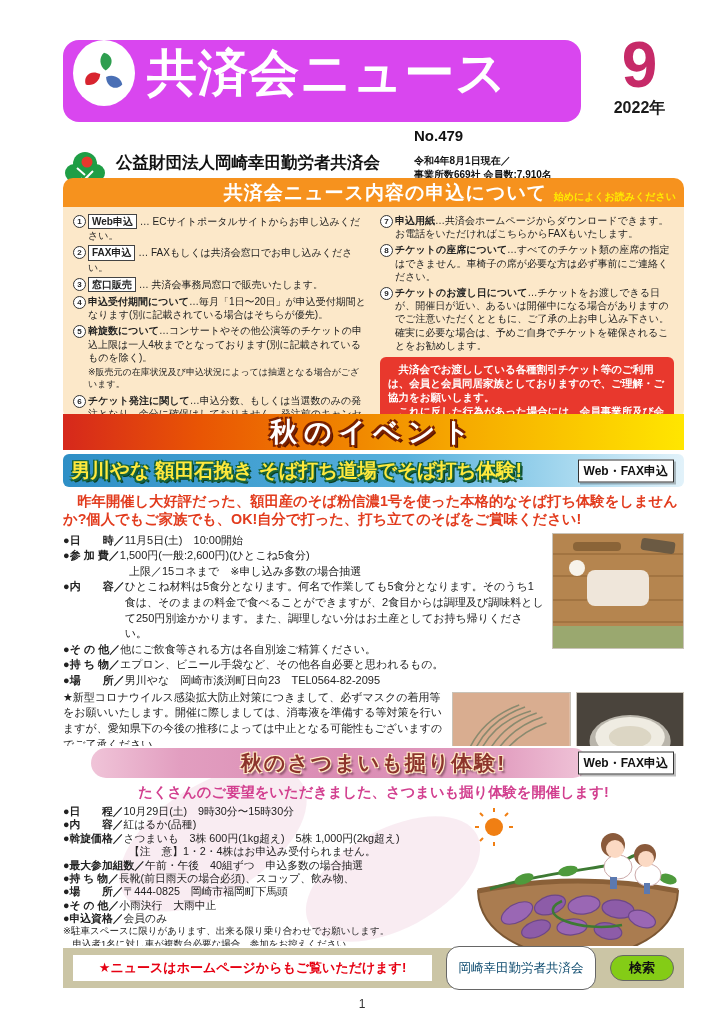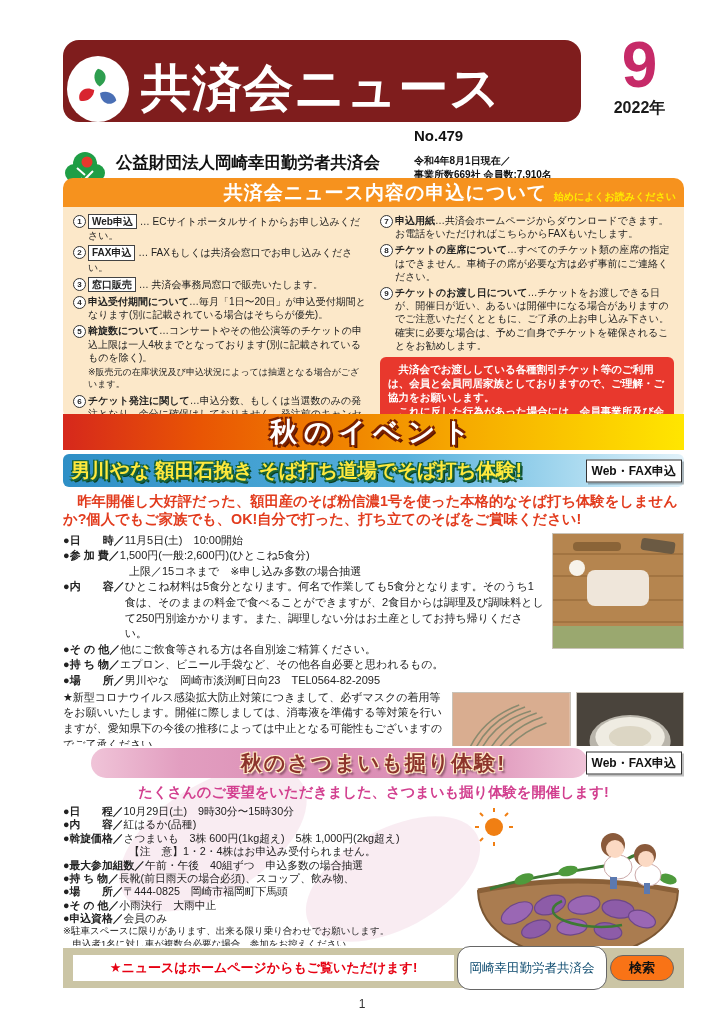--- a/index.html
+++ b/index.html
@@ -1,20 +1,20 @@
 <!DOCTYPE html>
 <html><head>
 <meta charset="utf-8">
 <style>
   html,body{margin:0;padding:0;background:#9a9a9a;}
   .page{position:relative;width:724px;height:1024px;margin:0 auto;background:#ffffff;overflow:hidden;
         font-family:"Liberation Sans","DejaVu Sans",sans-serif;color:#222;}
   
-  .masthead{position:absolute;left:63px;top:40px;width:518px;height:82px;background:#7f1d1d;
-            border-radius:16px;display:flex;align-items:flex-end;gap:12px;padding-left:4px;box-sizing:border-box;}
+  .masthead{position:absolute;left:63px;top:40px;width:518px;height:82px;background:#d946ef;
+            border-radius:16px;display:flex;align-items:flex-start;gap:12px;padding-left:10px;box-sizing:border-box;}
   .m-logo{width:62px;height:66px;background:#fff;border-radius:50%;flex:none;display:flex;align-items:center;justify-content:center;}
   .m-title{color:#fff;font-size:50px;font-weight:900;white-space:nowrap;letter-spacing:1px;}
   .issue{position:absolute;left:592px;top:33px;width:95px;text-align:center;}
   .issue-month{font-size:64px;line-height:1;font-weight:900;color:#c62a68;}
   .issue-year{font-size:16px;font-weight:bold;color:#1a1a1a;margin-top:1px;}
   
   .pubrow{position:absolute;left:63px;top:127px;width:621px;display:flex;gap:9px;align-items:flex-end;}
   .tree{width:44px;height:46px;flex:none;}
   .pub-left{flex:1;min-width:0;}
   .org{font-size:16.5px;font-weight:bold;color:#111;white-space:nowrap;}
@@ -45,21 +45,21 @@
           background:linear-gradient(90deg,#d6281c,#e95504 22%,#f08300 45%,#f6ab00 65%,#ffe600 100%);
           display:flex;align-items:center;justify-content:center;}
   .banner-title{font-size:27px;font-weight:900;color:#fff;letter-spacing:7px;
       text-shadow:-2px -2px 0 #7a2000,2px -2px 0 #7a2000,-2px 2px 0 #7a2000,2px 2px 0 #7a2000,3px 3px 0 #551600;}
   
   .event1{position:absolute;left:63px;top:454px;width:621px;height:292px;overflow:hidden;}
   .e1-band{height:33px;border-radius:6px;position:relative;display:flex;align-items:center;padding-left:8px;
            background:linear-gradient(90deg,#2e8fc6,#56b0dc 55%,#a8d9ef 82%,#e2f2fa);}
   .e1-title{font-size:19.5px;font-weight:900;color:#ffe93c;white-space:nowrap;
       text-shadow:-1.5px -1.5px 0 #16623a,1.5px -1.5px 0 #16623a,-1.5px 1.5px 0 #16623a,1.5px 1.5px 0 #16623a,2.5px 2.5px 0 #0c3f22;}
-  .badge{position:absolute;right:2px;top:50%;transform:translateY(-50%);background:#fff;border:1.5px solid #333;
+  .badge{position:absolute;right:10px;top:50%;transform:translateY(-50%);background:#fff;border:1.5px solid #333;
          font-size:12px;font-weight:bold;padding:2px 5px;box-shadow:2px 2px 0 rgba(0,0,0,.25);white-space:nowrap;color:#111;}
   .e1-intro{color:#e23c1e;font-weight:bold;font-size:14.3px;line-height:1.28;margin:5px 0 4px;text-indent:1em;}
   .details{font-size:11px;line-height:1.42;color:#222;}
   .ph-top{float:right;width:132px;height:116px;margin:0 0 5px 8px;}
   .ph-row{float:right;clear:right;width:232px;height:97px;margin:3px 0 0 8px;display:flex;gap:5px;}
   .photo{border:1px solid #c9c3b8;box-sizing:border-box;}
   .drow{display:flex;}
   .dlabel{font-weight:bold;white-space:nowrap;}
   .dtext{flex:1;min-width:0;}
   .cont{padding-left:66px;}
@@ -71,26 +71,26 @@
   .e2-band-bg{position:absolute;left:28px;right:96px;top:2px;bottom:2px;border-radius:17px;
       background:linear-gradient(90deg,#f0c4d8,#e29ec0 18%,#da8bb3 50%,#e29ec0 82%,#f0c4d8);}
   .e2-title{position:relative;font-size:21px;font-weight:900;color:#8d342c;letter-spacing:2px;
       text-shadow:-1px -1px 0 #ffe9c8,1px -1px 0 #ffe9c8,-1px 1px 0 #ffe9c8,1px 1px 0 #ffe9c8,2.5px 2.5px 2px rgba(40,10,10,.45);}
   .e2-intro{position:relative;color:#d23f8f;font-weight:bold;font-size:14.3px;text-align:center;margin:3px 0 3px;}
   .e2-details{position:relative;font-size:10.8px;line-height:1.24;color:#222;}
   .illus{float:right;width:212px;height:158px;margin:0 0 0 6px;}
   .smallnote{font-size:9.5px;line-height:1.3;}
   
   .footer{position:absolute;left:63px;top:948px;width:621px;height:40px;background:#cbc5a5;
-          display:flex;align-items:center;gap:3px;padding:0 10px;box-sizing:border-box;}
+          display:flex;align-items:center;gap:14px;padding:0 10px;box-sizing:border-box;}
   .f-notice{flex:1;background:#fff;height:26px;display:flex;align-items:center;justify-content:center;
             color:#e60012;font-weight:bold;font-size:13px;white-space:nowrap;}
   .f-term{width:150px;height:44px;background:#fff;border:1.5px solid #666;border-radius:13px;
           display:flex;align-items:center;justify-content:center;font-size:12.5px;color:#0c4a6e;box-sizing:border-box;white-space:nowrap;}
-  .f-btn{width:64px;height:26px;background:#f97316;border:1.5px solid #666;border-radius:13px;
+  .f-btn{width:64px;height:26px;background:#84cc16;border:1.5px solid #666;border-radius:13px;
          display:flex;align-items:center;justify-content:center;font-size:13px;font-weight:bold;color:#111;
          position:relative;box-sizing:border-box;}
   .pagenum{position:absolute;left:0;right:0;top:997px;text-align:center;font-size:12px;color:#333;}
 </style>
 </head>
 <body>
 
 <div class="page">
 
   <div class="masthead">

